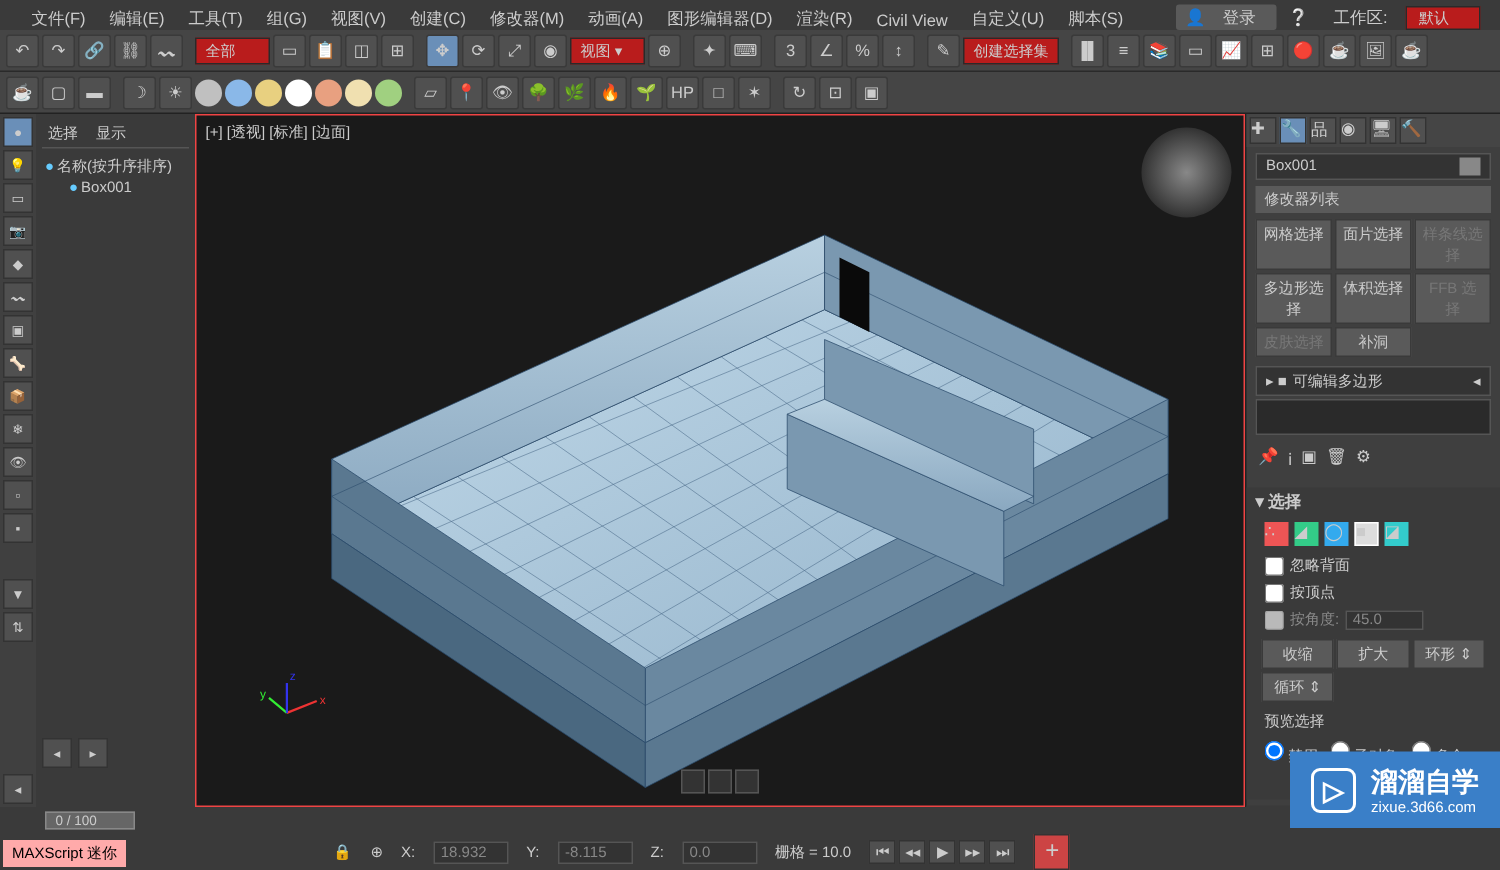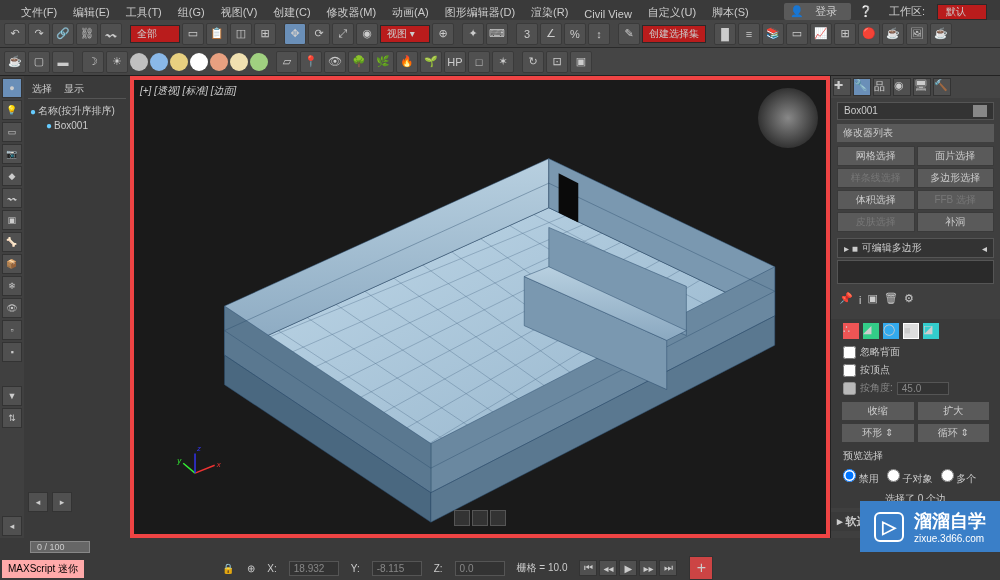--- a/index.html
+++ b/index.html
@@ -21,35 +21,35 @@
 .icon-circle { width: 18px; height: 18px; border-radius: 50%; }
 
 .main { display: flex; height: 462px; }
 .left-panel { width: 130px; background: #3a3a3a; display: flex; }
 .left-tools { width: 24px; background: #404040; display: flex; flex-direction: column; gap: 2px; padding: 2px; }
 .lt-btn { width: 20px; height: 20px; background: #505050; border: 1px solid #333; cursor: pointer; display: flex; align-items: center; justify-content: center; font-size: 9px; }
 .left-tree { flex: 1; padding: 4px; font-size: 10px; }
 .tree-header { display: flex; gap: 12px; padding: 2px 4px; border-bottom: 1px solid #555; margin-bottom: 4px; }
 .tree-item { padding: 1px 2px; display: flex; align-items: center; gap: 2px; }
 
-.viewport { flex: 1; background: #1a1a1a; position: relative; border: 4px solid #ef4444; font-style: italic; }
+.viewport { flex: 1; background: #1a1a1a; position: relative; border: 1px solid #ef4444; }
 .vp-label { position: absolute; top: 4px; left: 6px; color: #ccc; font-size: 10px; }
 .vp-cube { position: absolute; top: 8px; right: 8px; width: 60px; height: 60px; background: radial-gradient(circle, #888 0%, #333 70%); border-radius: 50%; }
 .vp-canvas { width: 100%; height: 100%; }
 .vp-nav { position: absolute; bottom: 8px; left: 50%; transform: translateX(-50%); display: flex; gap: 2px; }
 .vp-nav-btn { width: 16px; height: 16px; background: #333; border: 1px solid #555; }
 
 .right-panel { width: 170px; background: #3f3f3f; border-left: 1px solid #222; display: flex; flex-direction: column; }
 .rp-tabs { height: 22px; display: flex; padding: 2px; gap: 2px; background: #454545; }
 .rp-tab { width: 18px; height: 18px; background: #505050; border: 1px solid #333; }
 .rp-tab.active { background: #6a8fb8; }
 .rp-section { padding: 4px 6px; }
 .rp-title-bar { background: #333; padding: 2px 6px; font-size: 10px; border: 1px solid #555; }
 .rp-dropdown { background: #5a5a5a; padding: 2px 6px; margin-top: 4px; font-size: 10px; }
-.rp-btns { display: grid; grid-template-columns: 1fr 1fr; gap: 2px; margin-top: 4px; }
+.rp-btns { display: grid; grid-template-columns: 1fr 1fr 1fr; gap: 2px; margin-top: 4px; }
 .rp-btn { background: #5a5a5a; border: 1px solid #3a3a3a; padding: 2px 4px; font-size: 10px; text-align: center; cursor: pointer; }
 .rp-btn.disabled { color: #777; }
 .rp-modifier { background: #333; border: 1px solid #555; padding: 2px 6px; margin-top: 6px; font-size: 10px; display: flex; align-items: center; }
 .rp-stack { height: 24px; background: #2a2a2a; border: 1px solid #555; margin-top: 2px; }
 .rp-tool-row { display: flex; gap: 6px; padding: 4px 2px; margin-top: 4px; }
 .rp-rollout { background: #3a3a3a; margin-top: 4px; }
 .rp-rollout-hdr { padding: 2px 6px; font-size: 11px; font-weight: bold; cursor: pointer; }
 .rp-sub-icons { display: flex; gap: 4px; padding: 4px 12px; }
 .rp-sub-icon { width: 16px; height: 16px; background: #505050; }
 .rp-sub-icon.sel { background: #ddd; border: 1px solid #fff; }
@@ -326,20 +326,21 @@
       <div class="rp-tool-row">
         <span>📌</span>
         <span>ℹ</span>
         <span>▣</span>
         <span>🗑</span>
         <span>⚙</span>
       </div>
     </div>
 
     <div class="rp-rollout">
+      <div class="rp-rollout-hdr">▾ <span>选择</span></div>
       <div class="rp-sub-icons">
         <div class="rp-sub-icon" style="background:#e55">∴</div>
         <div class="rp-sub-icon" style="background:#3c8">◢</div>
         <div class="rp-sub-icon" style="background:#3ae">◯</div>
         <div class="rp-sub-icon sel">■</div>
         <div class="rp-sub-icon" style="background:#3cc">◪</div>
       </div>
       <div class="rp-check">
           <input type="checkbox" style=""> 
           <span>忽略背面</span>

